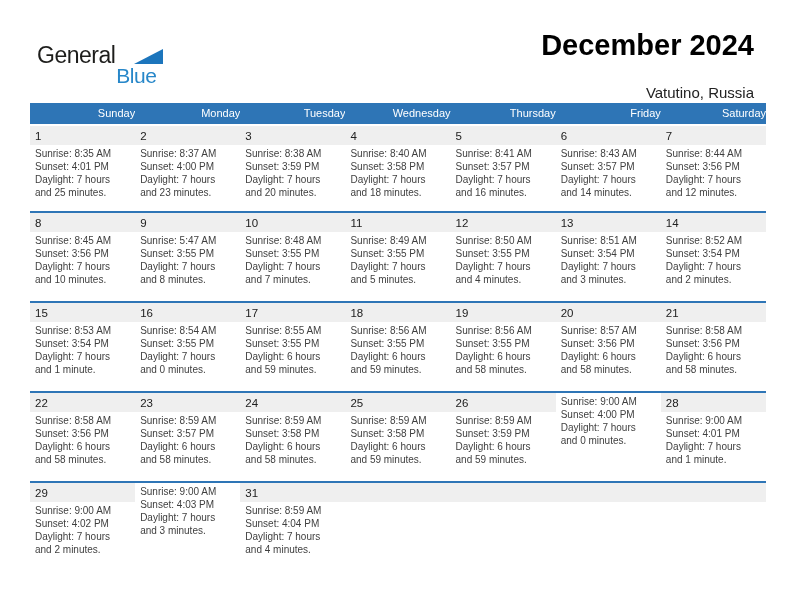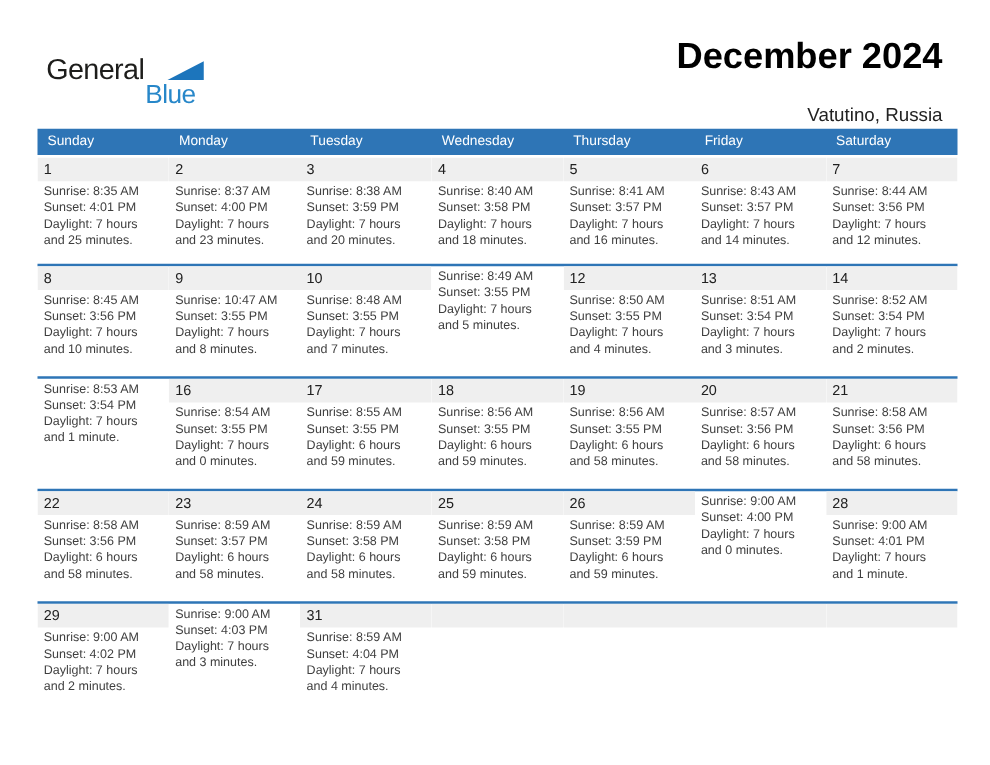--- a/index.html
+++ b/index.html
@@ -30,21 +30,21 @@
   
   .header-right { position:absolute; top:31px; right:38px; text-align:right; }
   .page-title { font-size:29px; line-height:1; color:var(--title-text,#000);font-weight:bold; }
   .page-subtitle { font-size:15px; margin-top:24px; color:#222222; }
 
   
   .calendar { position:absolute; left:30px; top:103px; width:736px; }
   .header-row {
     display:grid; grid-template-columns:repeat(7,1fr);
     background:var(--header-bg,#2E75B6);
-    height:21px; margin-bottom:2px;
+    height:21px; margin-bottom:2px;text-align:right;
   }
   .hcell { color:var(--header-text,#fff); font-size:11px; line-height:21px; padding-left:8px; overflow:hidden; white-space:nowrap; }
 
   .week {
     display:grid; grid-template-columns:repeat(7,1fr);
     border-top:2px solid var(--week-divider,#2E75B6);
     height:88px;
   }
   .week.first { border-top:none; height:85px; }
 
@@ -154,36 +154,37 @@
         <div class="lines">
           <div class="line">Sunrise: 8:45 AM</div>
           <div class="line">Sunset: 3:56 PM</div>
           <div class="line">Daylight: 7 hours</div>
           <div class="line">and 10 minutes.</div>
         </div>
       </div>
       <div class="cell">
         <div class="num-band"><span class="num">9</span></div>
         <div class="lines">
-          <div class="line">Sunrise: 10:47 AM</div>
+          <div class="line">Sunrise: 5:47 AM</div>
           <div class="line">Sunset: 3:55 PM</div>
           <div class="line">Daylight: 7 hours</div>
           <div class="line">and 8 minutes.</div>
         </div>
       </div>
       <div class="cell">
         <div class="num-band"><span class="num">10</span></div>
         <div class="lines">
           <div class="line">Sunrise: 8:48 AM</div>
           <div class="line">Sunset: 3:55 PM</div>
           <div class="line">Daylight: 7 hours</div>
           <div class="line">and 7 minutes.</div>
         </div>
       </div>
       <div class="cell">
+        <div class="num-band"><span class="num">11</span></div>
         <div class="lines">
           <div class="line">Sunrise: 8:49 AM</div>
           <div class="line">Sunset: 3:55 PM</div>
           <div class="line">Daylight: 7 hours</div>
           <div class="line">and 5 minutes.</div>
         </div>
       </div>
       <div class="cell">
         <div class="num-band"><span class="num">12</span></div>
         <div class="lines">
@@ -207,20 +208,21 @@
         <div class="lines">
           <div class="line">Sunrise: 8:52 AM</div>
           <div class="line">Sunset: 3:54 PM</div>
           <div class="line">Daylight: 7 hours</div>
           <div class="line">and 2 minutes.</div>
         </div>
       </div>
     </div>
     <div class="week">
       <div class="cell">
+        <div class="num-band"><span class="num">15</span></div>
         <div class="lines">
           <div class="line">Sunrise: 8:53 AM</div>
           <div class="line">Sunset: 3:54 PM</div>
           <div class="line">Daylight: 7 hours</div>
           <div class="line">and 1 minute.</div>
         </div>
       </div>
       <div class="cell">
         <div class="num-band"><span class="num">16</span></div>
         <div class="lines">

